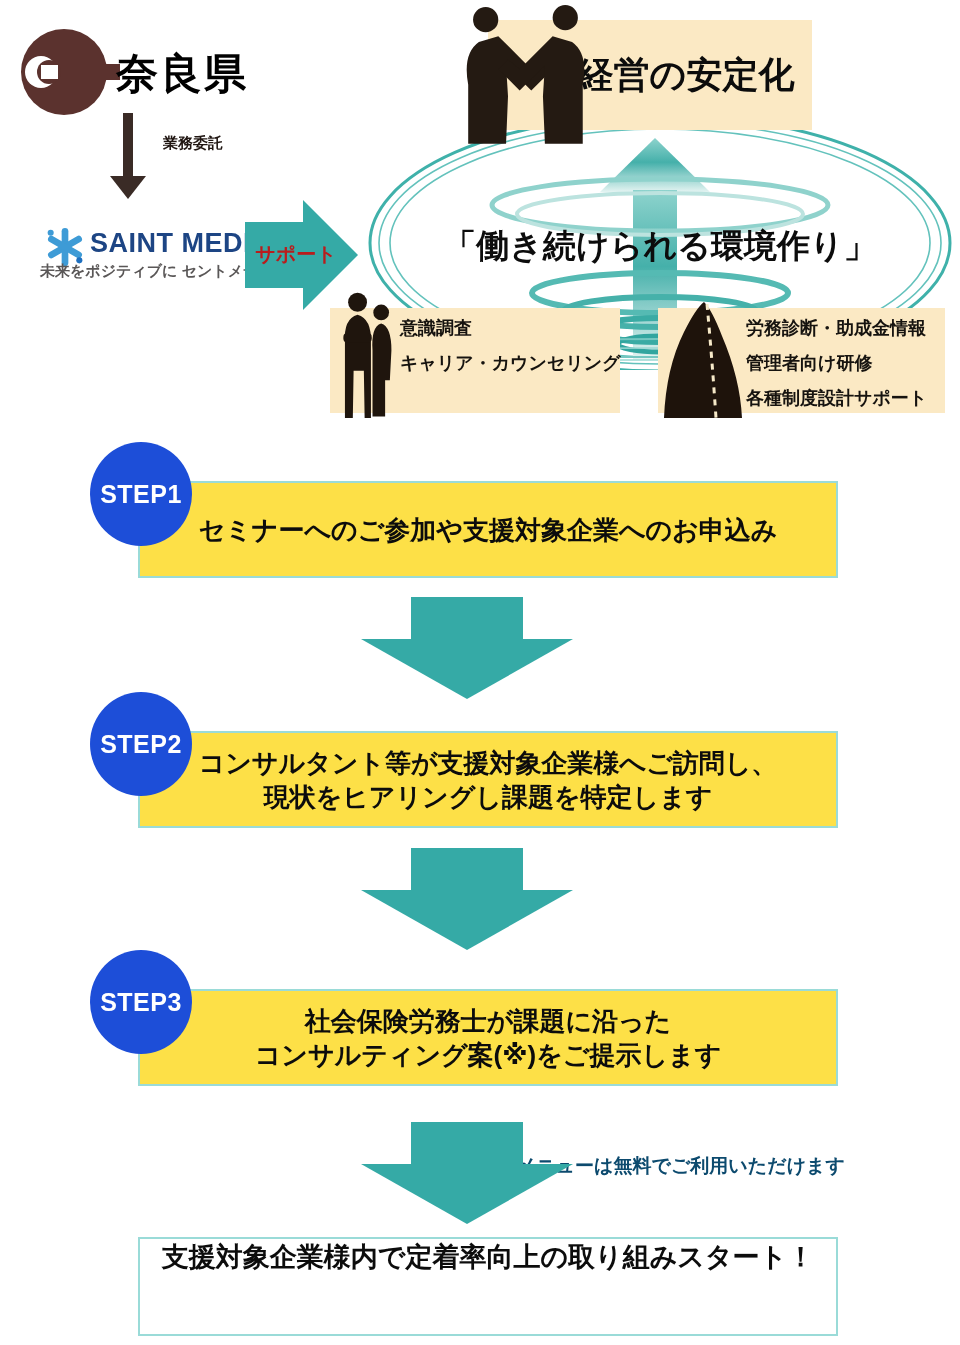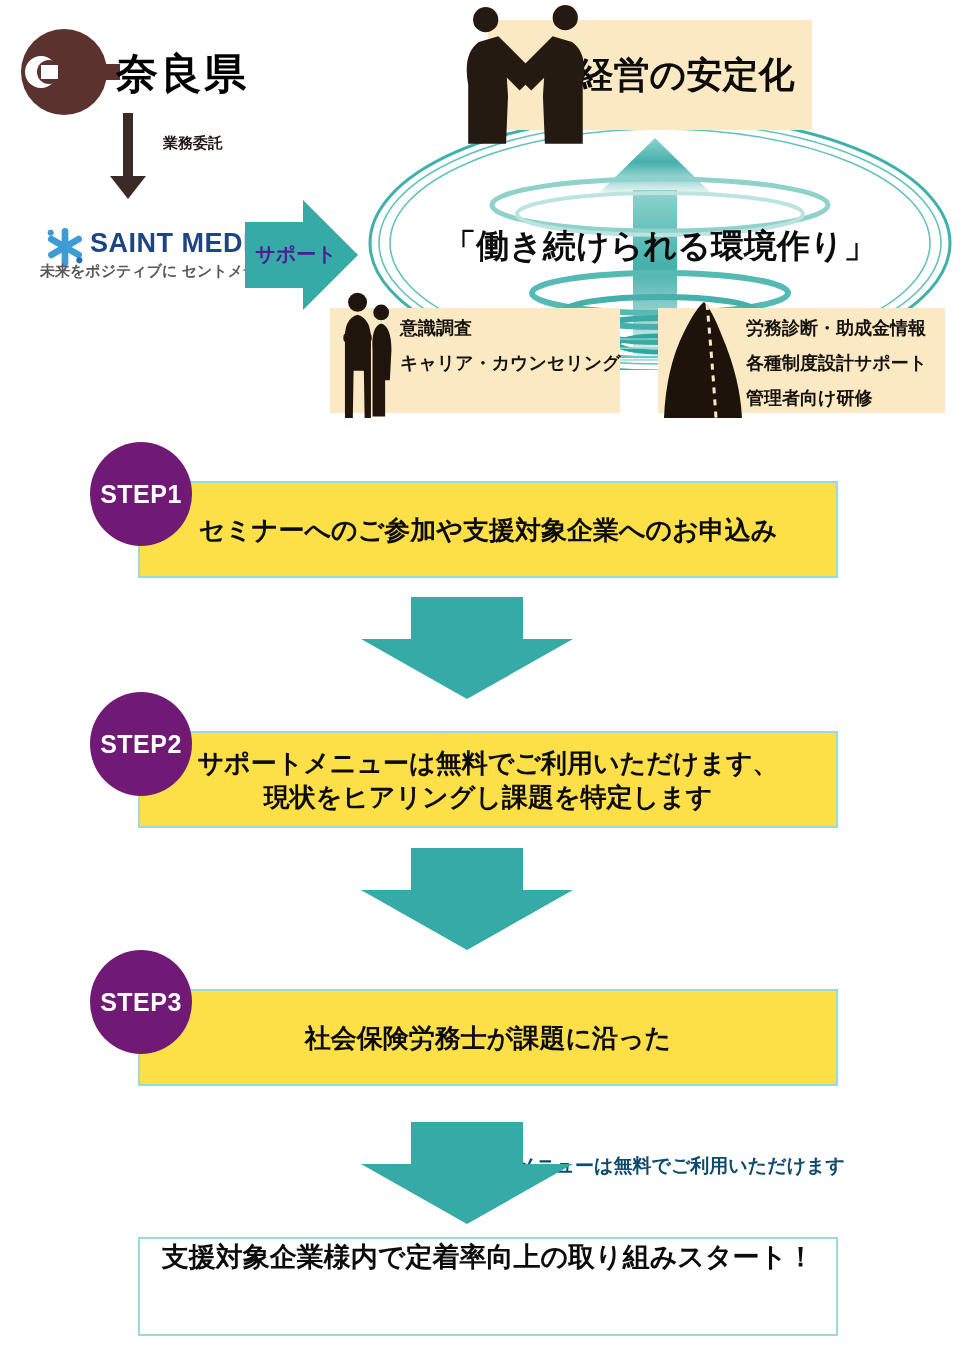--- a/index.html
+++ b/index.html
@@ -16,38 +16,38 @@
     border-left:18px solid transparent;border-right:18px solid transparent;border-top:23px solid #3a2b26;}
   .commission{left:163px;top:134px;font-size:15px;font-weight:700;color:#201612;}
 
   .sm-name{left:90px;top:228px;font-size:27px;font-weight:700;color:#1d4584;letter-spacing:.5px;}
   .sm-tagline{left:40px;top:262px;font-size:15px;font-weight:700;color:#5a5757;}
 
   
   .sup-body{left:245px;top:222px;width:58px;height:66px;background:#35aaa6;}
   .sup-head{left:303px;top:200px;width:0;height:0;
     border-top:55px solid transparent;border-bottom:55px solid transparent;border-left:55px solid #35aaa6;}
-  .sup-label{left:243px;top:241px;width:106px;text-align:center;font-size:20px;font-weight:700;color:#4c1d95;}
+  .sup-label{left:243px;top:241px;width:106px;text-align:center;font-size:20px;font-weight:700;color:#b91c1c;}
 
   
   .goal-box{left:488px;top:20px;width:324px;height:110px;background:#fbe9c4;}
   .goal-label{left:560px;top:20px;width:252px;height:110px;display:flex;align-items:center;justify-content:center;
     font-size:36px;font-weight:700;color:#0c0c0c;}
   .vision{left:340px;top:224px;width:640px;text-align:center;font-size:33px;font-weight:700;color:#0c0c0c;}
 
   
   .menu-box{background:#fbe9c4;width:290px;height:105px;}
   .menu-left{left:330px;top:308px;}
   .menu-right{left:658px;top:308px;width:287px;}
   .menu-text{font-size:18px;font-weight:700;color:#16130f;line-height:35px;white-space:nowrap;}
   .menu-text-left{left:400px;top:311px;}
   .menu-text-right{left:746px;top:311px;}
 
   
-  .step-circle{width:102px;height:104px;border-radius:50%;background:#701a75;
+  .step-circle{width:102px;height:104px;border-radius:50%;background:#1d4ed8;
     display:flex;align-items:center;justify-content:center;color:#fff;font-size:25px;font-weight:700;letter-spacing:.5px;}
   .c1{left:90px;top:442px;} .c2{left:90px;top:692px;} .c3{left:90px;top:950px;}
   .step-box{left:138px;width:700px;height:97px;background:#fde047;border:2px solid #9adbd8;box-sizing:border-box;
     display:flex;flex-direction:column;align-items:center;justify-content:center;
     font-size:26px;font-weight:700;line-height:34px;color:#0c0c0c;text-align:center;}
   .b1{top:481px;} .b2{top:731px;} .b3{top:989px;}
   .final-box{left:138px;top:1237px;width:700px;height:99px;background:#fff;border:2px solid #9adbd8;box-sizing:border-box;
     display:flex;align-items:flex-start;justify-content:center;font-size:27px;font-weight:700;color:#0c0c0c;}
 
   
@@ -102,22 +102,22 @@
   <div class="abs vision">「働き続けられる環境作り」</div>
 
   <div class="abs menu-box menu-left"></div>
   <div class="abs menu-box menu-right"></div>
   <div class="abs menu-text menu-text-left">
     <div>意識調査</div>
     <div>キャリア・カウンセリング</div>
   </div>
   <div class="abs menu-text menu-text-right">
     <div>労務診断・助成金情報</div>
+    <div>管理者向け研修</div>
     <div>各種制度設計サポート</div>
-    <div>管理者向け研修</div>
   </div>
 
   <svg class="abs" style="left:328px;top:292px;" width="78" height="130" viewBox="0 0 90 165">
     <g fill="#1f150d">
       <circle cx="63" cy="26" r="10"></circle>
       <path d="M52 158 L52 74 Q50 44 63 40 Q76 44 76 74 L74 112 L68 112 L68 158 Z"></path>
       <circle cx="33" cy="13" r="12"></circle>
       <path d="M17 160 L17 64 Q15 34 33 29 Q51 34 50 64 L50 160 L42 160 L41 100 L28 100 L27 160 Z"></path>
       <rect x="15" y="52" width="36" height="12" rx="5"></rect>
     </g>
@@ -161,32 +161,33 @@
     <div></div>
   </div>
   <div class="abs step-circle c1">STEP1</div>
 
   <div class="abs big-arrow a1">
     <div class="shaft"></div>
       <div class="head"></div>
   </div>
 
   <div class="abs step-box b2">
-    <div>サポートメニューは無料でご利用いただけます、</div>
+    <div>コンサルタント等が支援対象企業様へご訪問し、</div>
     <div>現状をヒアリングし課題を特定します</div>
   </div>
   <div class="abs step-circle c2">STEP2</div>
 
   <div class="abs big-arrow a2">
     <div class="shaft"></div>
       <div class="head"></div>
   </div>
 
   <div class="abs step-box b3">
     <div>社会保険労務士が課題に沿った</div>
+    <div>コンサルティング案(※)をご提示します</div>
   </div>
   <div class="abs step-circle c3">STEP3</div>
 
   <div class="abs note">※サポートメニューは無料でご利用いただけます</div>
 
   <div class="abs big-arrow a3">
     <div class="shaft"></div>
       <div class="head"></div>
   </div>
 

